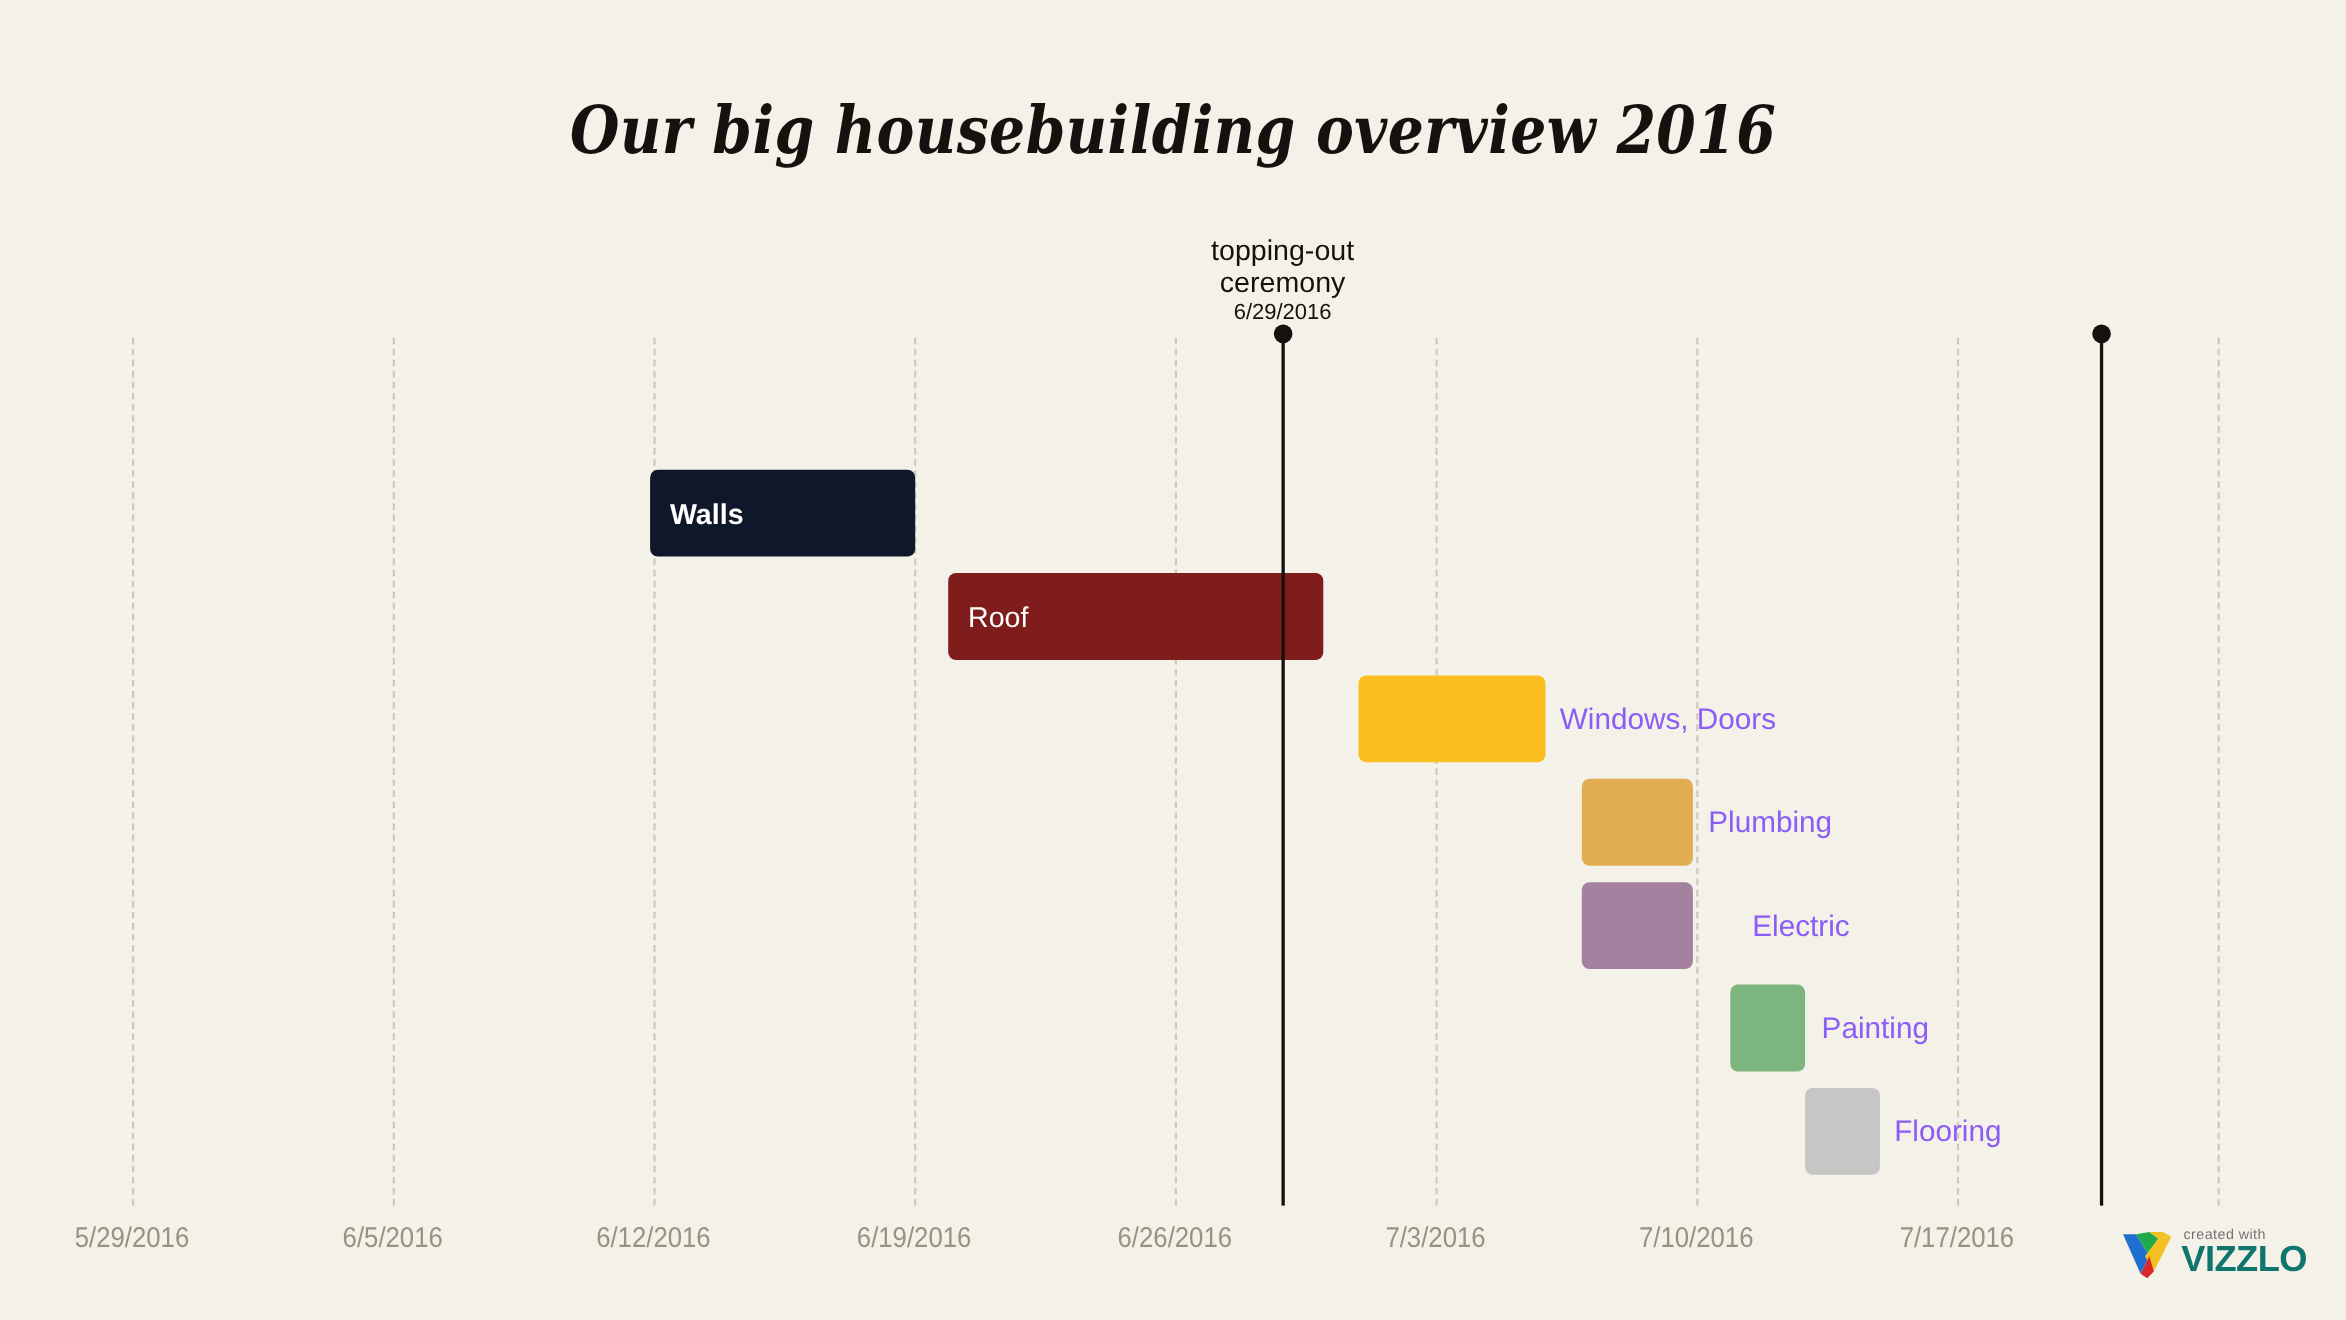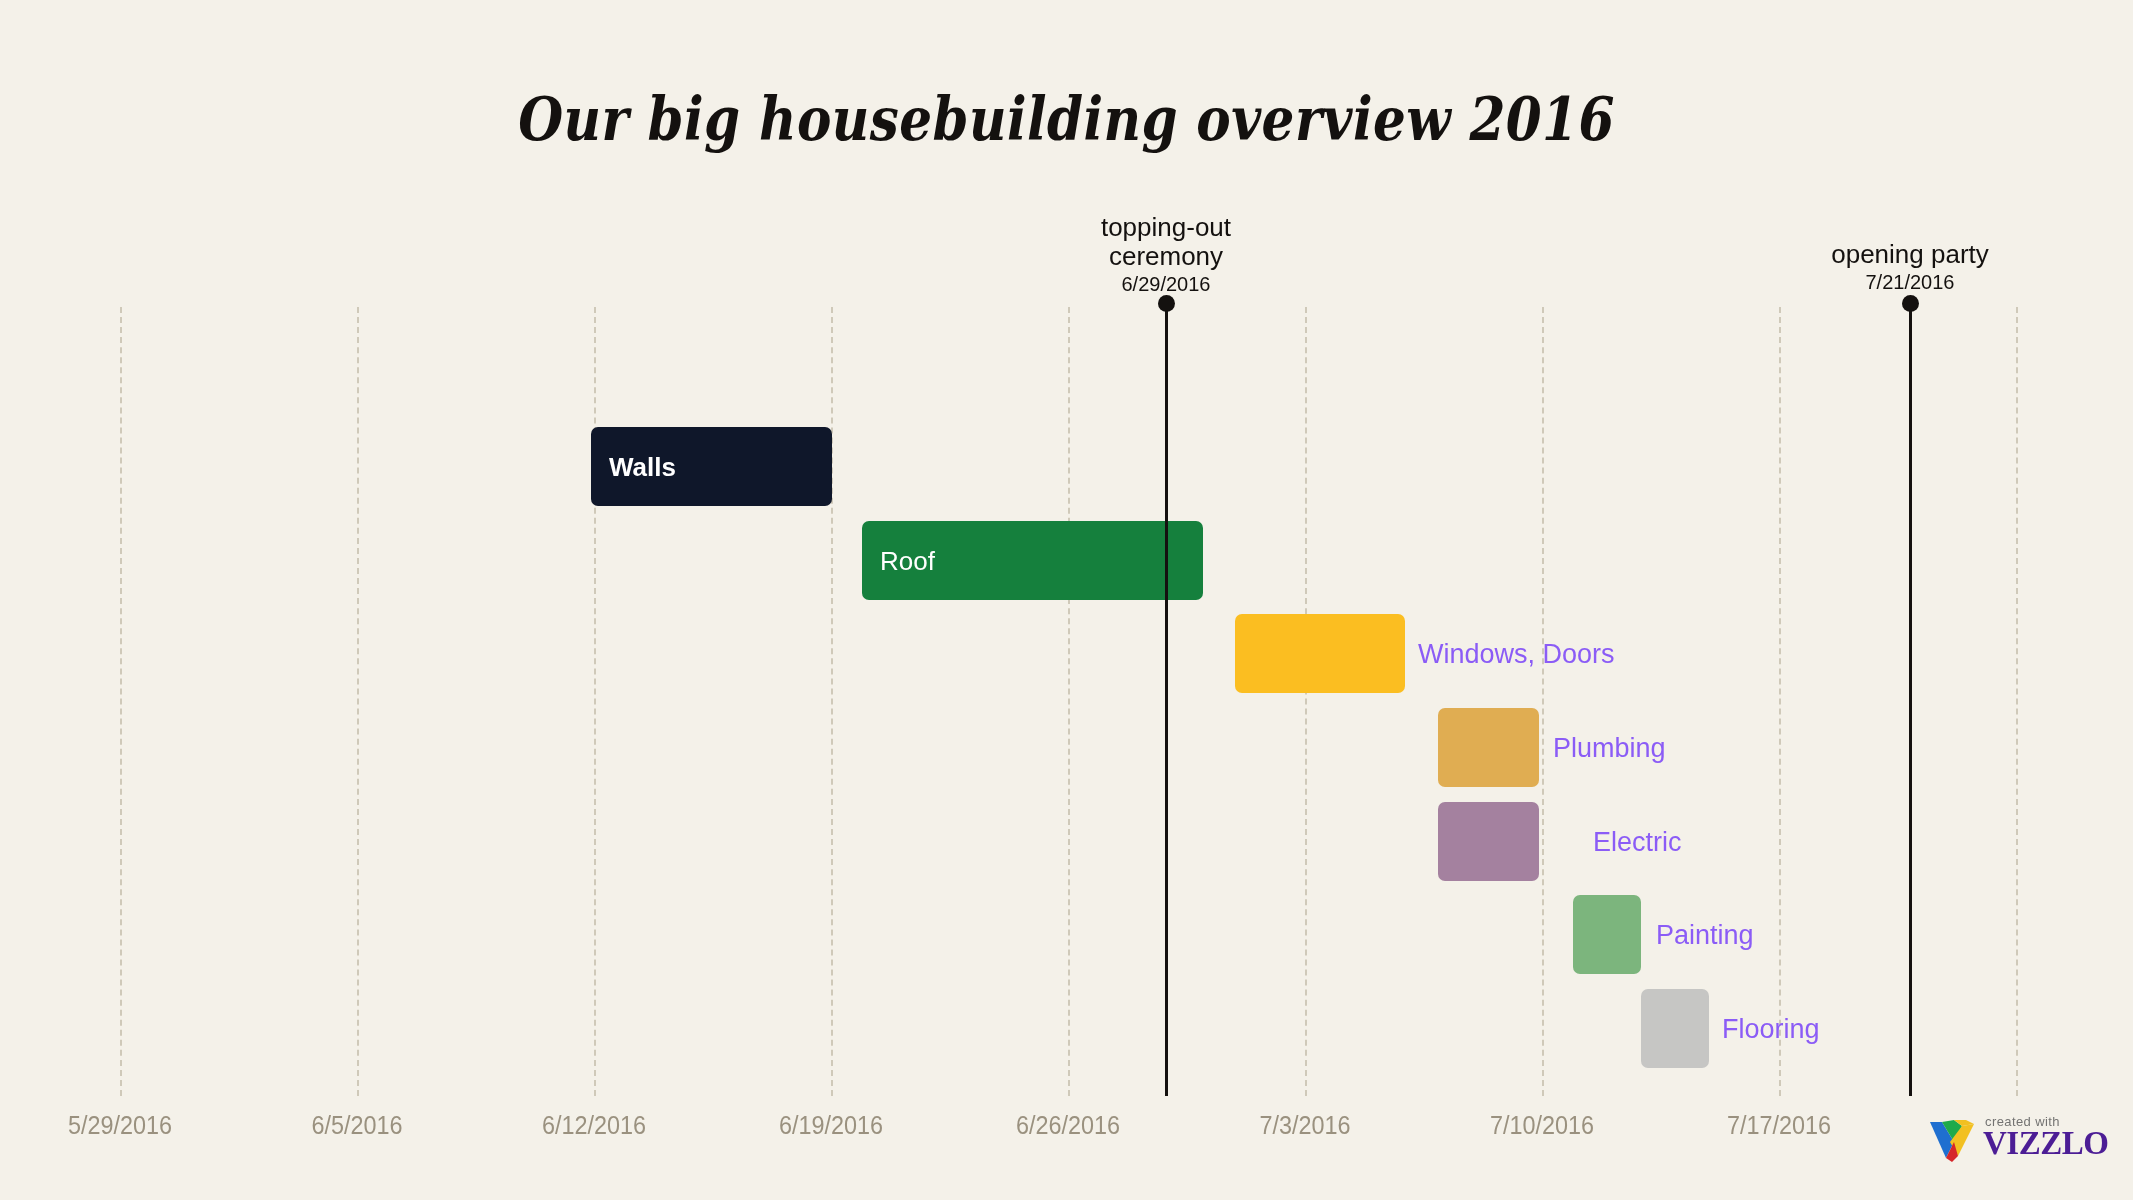--- a/index.html
+++ b/index.html
@@ -139,24 +139,23 @@
     color: #5d5d5d;
     letter-spacing: 0.4px;
     opacity: 0.85;
   }
   #watermark-name {
     position: absolute;
     left: 55px;
     top: 15px;
     font-size: 33px;
     font-weight: bold;
-    color: #4c1d95;
+    color: #0f766e;
     letter-spacing: -0.5px;
     line-height: 1;
-    font-family: Liberation Serif, serif;
   }
   #watermark-mark {
     position: absolute;
     left: 0;
     top: 6px;
   }
 </style>
 </head>
 <body>
 
@@ -174,21 +173,21 @@
     <div class="gridline" style="left:1305px;"></div>
     <div class="gridline" style="left:1542px;"></div>
     <div class="gridline" style="left:1779px;"></div>
     <div class="gridline" style="left:2016px;"></div>
 
 
     <div class="bar" style="left:591px; top:427px; width:241px; height:79px; background:#0f172a;font-weight:bold;">
       <span class="bar-inner-label">Walls</span>
     </div>
 
-    <div class="bar" style="left:862px; top:521px; width:341px; height:79px; background:#15803d;text-align:right;">
+    <div class="bar" style="left:862px; top:521px; width:341px; height:79px; background:#7f1d1d;text-align:right;">
       <span class="bar-inner-label">Roof</span>
     </div>
 
     <div class="bar" style="left:1235px; top:614px; width:170px; height:79px; background:#fbbe21;"></div>
     <span class="bar-outer-label" style="left:1418px; top:654px;">Windows, Doors</span>
 
     <div class="bar" style="left:1438px; top:708px; width:101px; height:79px; background:#e0ad52;"></div>
     <span class="bar-outer-label" style="left:1553px; top:748px;">Plumbing</span>
 
     <div class="bar" style="left:1438px; top:802px; width:101px; height:79px; background:#a4819f;"></div>
@@ -201,24 +200,20 @@
     <span class="bar-outer-label" style="left:1722px; top:1029px;">Flooring</span>
 
     <div class="milestone-label" style="left:1066px; top:213px; width:200px;">
       <span class="milestone-name">topping-out</span>
       <span class="milestone-name">ceremony</span>
       <span class="milestone-date">6/29/2016</span>
     </div>
     <div class="milestone-dot" style="left:1158px; top:295px;"></div>
     <div class="milestone-line" style="left:1165px; top:303px; height:793px;"></div>
 
-    <div class="milestone-label" style="left:1810px; top:240px; width:200px;">
-      <span class="milestone-name">opening party</span>
-      <span class="milestone-date">7/21/2016</span>
-    </div>
     <div class="milestone-dot" style="left:1902px; top:295px;"></div>
     <div class="milestone-line" style="left:1909px; top:303px; height:793px;"></div>
 
     <span class="axis-tick-label" style="left:20px; width:200px;">5/29/2016</span>
     <span class="axis-tick-label" style="left:257px; width:200px;">6/5/2016</span>
     <span class="axis-tick-label" style="left:494px; width:200px;">6/12/2016</span>
     <span class="axis-tick-label" style="left:731px; width:200px;">6/19/2016</span>
     <span class="axis-tick-label" style="left:968px; width:200px;">6/26/2016</span>
     <span class="axis-tick-label" style="left:1205px; width:200px;">7/3/2016</span>
     <span class="axis-tick-label" style="left:1442px; width:200px;">7/10/2016</span>

